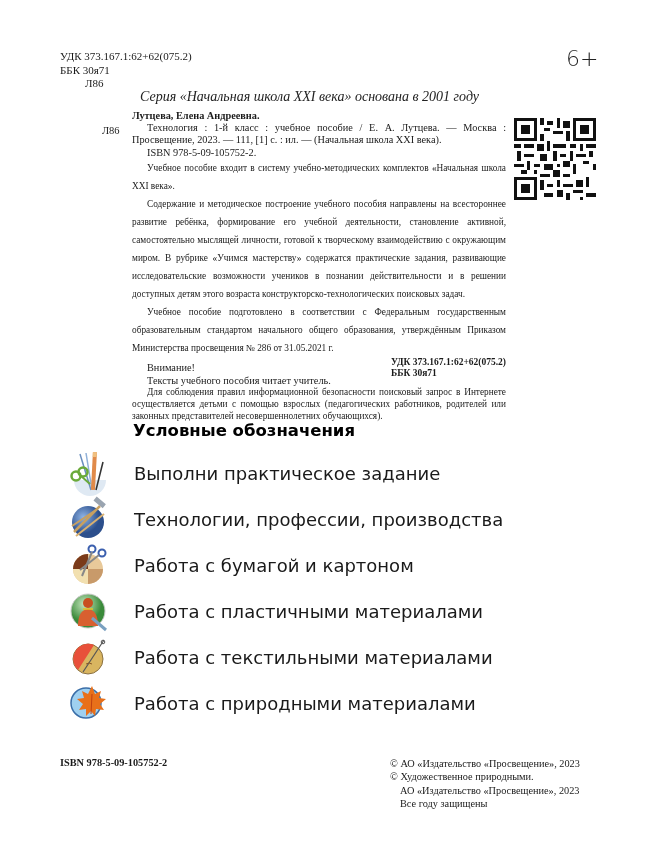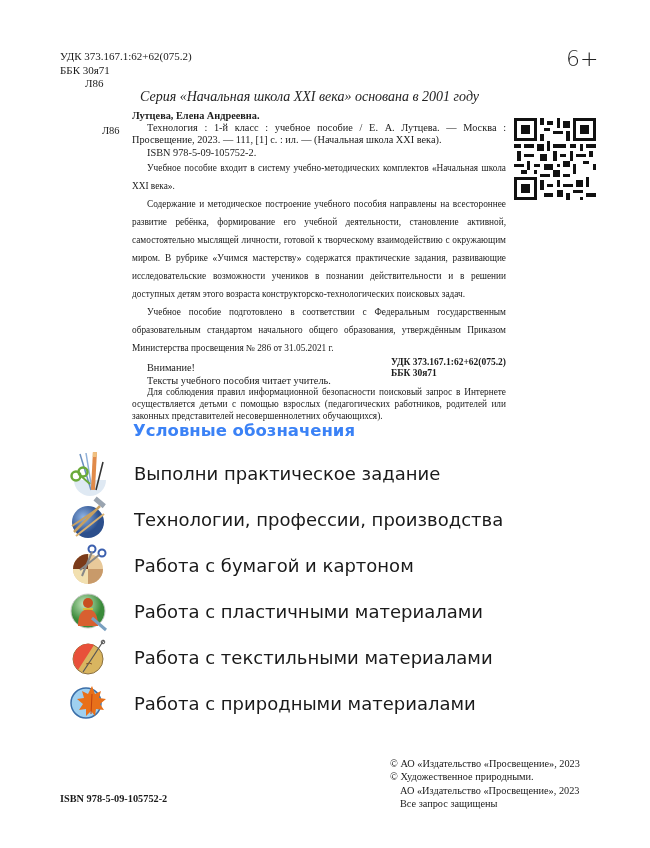--- a/index.html
+++ b/index.html
@@ -19,26 +19,26 @@
     .biblio p { margin: 0; }
     .biblio .ind { text-indent: 15px; }
     .biblio .author { font-weight: bold; }
     .biblio .small { font-size: 9.3px; line-height: 18px; }
     .biblio .right { text-align: right; font-weight: bold; font-size: 9.5px; line-height: 11.5px; padding-right: 0; }
     .biblio .right span { display: inline-block; text-align: left; }
     .attn { left: 132px; top: 337px; width: 374px; font-size: 10.3px; line-height: 13px; text-align: justify; margin-top: 24px; }
     .attn p { margin: 0; }
     .attn .ind { text-indent: 15px; }
     .attn .small { font-size: 9.3px; line-height: 11.8px; }
-    .legend-title { left: 133px; top: 421px; font-family: "DejaVu Sans", sans-serif; font-weight: bold; font-size: 16.5px; color: #3b82f6; }
+    .legend-title { left: 133px; top: 421px; font-family: "DejaVu Sans", sans-serif; font-weight: bold; font-size: 16.5px; color: #000000; }
     .legend-list { left: 66px; top: 450px; width: 500px; }
     .legend-item { display: flex; align-items: center; height: 46px; }
     .legend-item svg { width: 46px; height: 46px; flex: 0 0 46px; }
     .legend-item .lbl { margin-left: 22px; font-family: "DejaVu Sans", sans-serif; font-size: 18px; color: #1a1a1a; }
-    .isbn-bottom { left: 60px; top: 757px; font-size: 10.3px; font-weight: bold; margin-top: 36px; }
+    .isbn-bottom { left: 60px; top: 757px; font-size: 10.3px; font-weight: bold; }
     .copyright { left: 390px; top: 757px; font-size: 10.3px; line-height: 13.3px; }
     .copyright .ind { padding-left: 10px; }
   </style>
 </head>
 <body>
 
 <div class="abs udk-top">
   <div>УДК 373.167.1:62+62(075.2)</div>
   <div>ББК 30я71</div>
   <div class="l86">Л86</div>
@@ -223,14 +223,14 @@
     <span class="lbl">Работа с природными материалами</span>
   </div>
 </div>
 
 <div class="abs isbn-bottom">ISBN 978-5-09-105752-2</div>
 
 <div class="abs copyright">
   <div>© АО «Издательство «Просвещение», 2023</div>
   <div>© Художественное природными.</div>
   <div class="ind">АО «Издательство «Просвещение», 2023</div>
-  <div class="ind">Все запрос защищены</div>
+  <div class="ind">Все году защищены</div>
 </div>
 
 </body></html>

